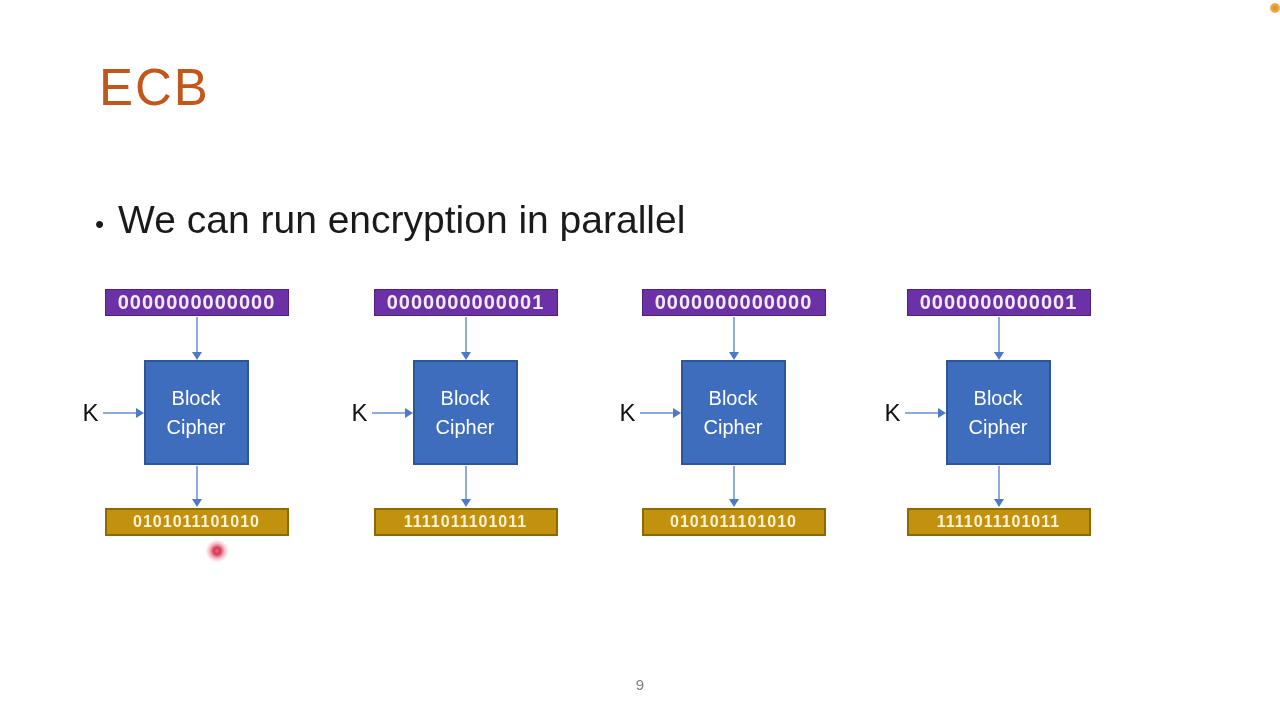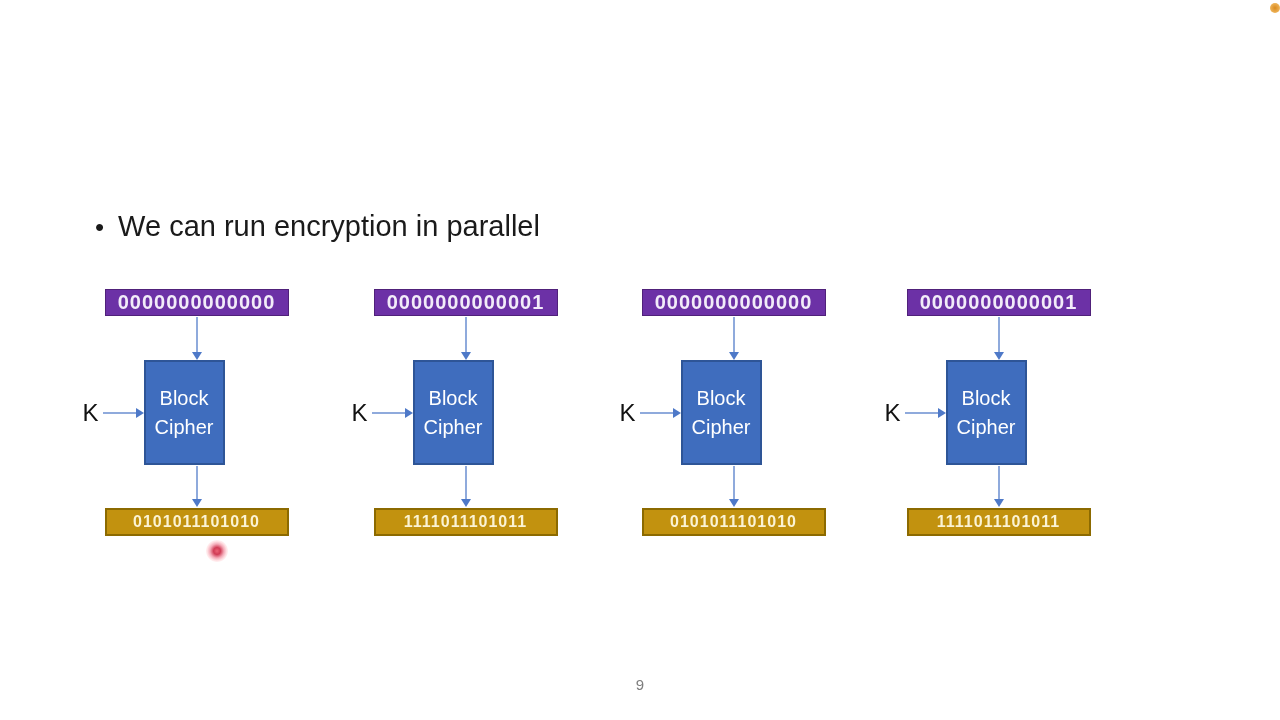--- a/index.html
+++ b/index.html
@@ -25,39 +25,38 @@
     left: 95px; top: 198px;
     display: flex;
     align-items: baseline;
     color: #1a1a1a;
   }
   .bullet-marker {
     font-size: 26px;
     margin-right: 14px;
   }
   .bullet-text {
-    font-size: 29px;
-    margin-top: 12px;
+    font-size: 39px;
   }
   #diagram { position: absolute; left: 0; top: 0; width: 100%; height: 100%; }
 
   .pbox {
     position: absolute;
     width: 184px; height: 27px;
     background: var(--purple, #6c31a6);
     border: 1px solid #50217a;
     color: #f2ecf9;
     font-size: 20px;
     font-weight: bold;
     letter-spacing: 1px;
     display: flex; align-items: center; justify-content: center;
   }
   .block {
     position: absolute;
-    width: 81px; height: 105px;
+    width: 105px; height: 105px;
     background: var(--blue, #3f6dbe);
     border: 2px solid var(--blue-border, #2e5597);
     color: #ffffff;
     font-size: 20px;
     line-height: 1.45;
     text-align: center;
     display: flex; align-items: center; justify-content: center;
   }
   .obox {
     position: absolute;
@@ -130,20 +129,21 @@
     left: 1270px; top: 3px;
     width: 10px; height: 10px;
     border-radius: 50%;
     background: radial-gradient(circle, #d98a1e 0%, #eeb45a 70%, rgba(238,180,90,0) 100%);
   }
 </style>
 </head>
 <body>
 
 <div class="stage" style="--title-color: #c2571c; --purple: #6c31a6; --blue: #3f6dbe; --blue-border: #2e5597; --gold: #c2920f; --gold-border: #8c6a00; --arrow: #8faadc; --arrow-head: #4e79c8;">
+  <h1 class="title">ECB</h1>
 
   <div class="bullet-row">
     <span class="bullet-marker">•</span>
     <span class="bullet-text">We can run encryption in parallel</span>
   </div>
 
   <div id="diagram">
       <div class="pbox" style="left: 104.5px; top: 289px;">0000000000000</div>
       <div class="varrow" style="left: 195.5px; top: 317px; height: 35px;"></div>
       <div class="block" style="left: 143.5px; top: 360px;">Block Cipher</div>

